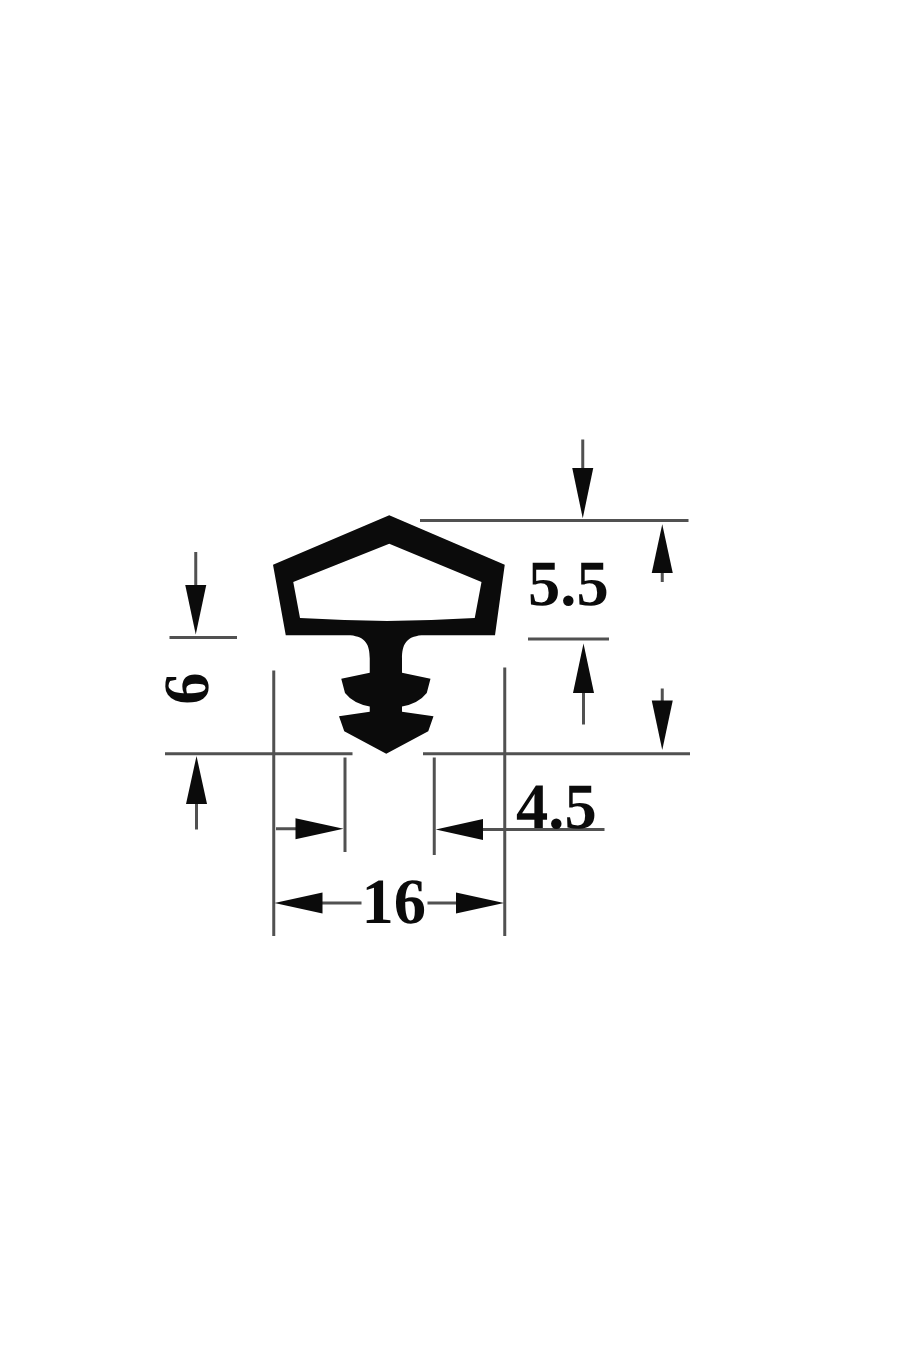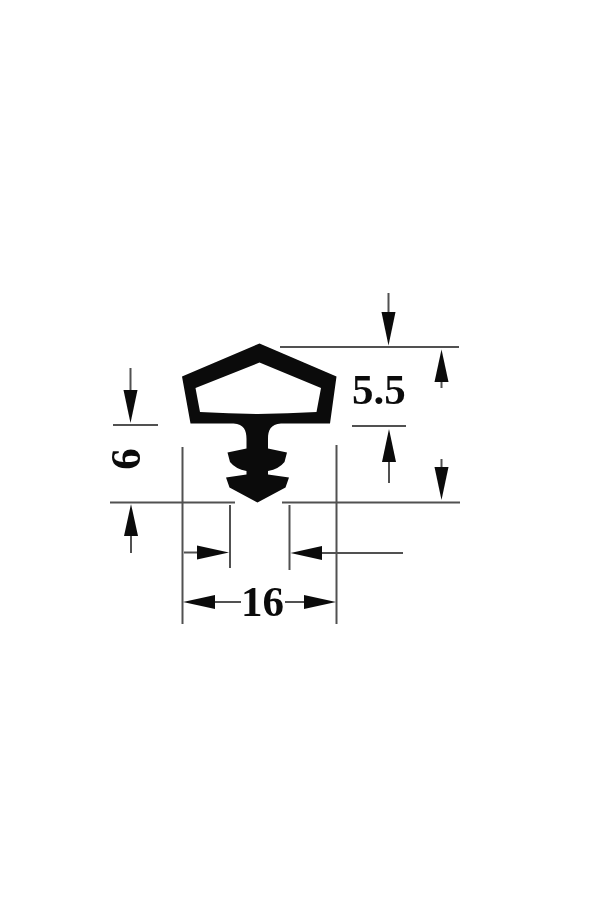--- a/index.html
+++ b/index.html
@@ -112,16 +112,17 @@
       <path d="M183 602 L215 595 L215 609 Z"></path>
       <path d="M336 602 L304 595 L304 609 Z"></path>
     </g>
   </svg>
 
   <div class="dim-label" style="left:352px; top:368px;">5.5</div>
 
 
   <div class="dim-label rotated" style="left:125px; top:459px;">6</div>
 
+  <div class="dim-label" style="left:344px; top:517px;">4.5</div>
 
   <div class="dim-label" style="left:241px; top:580px;">16</div>
 
 </div>
 
 </body></html>

